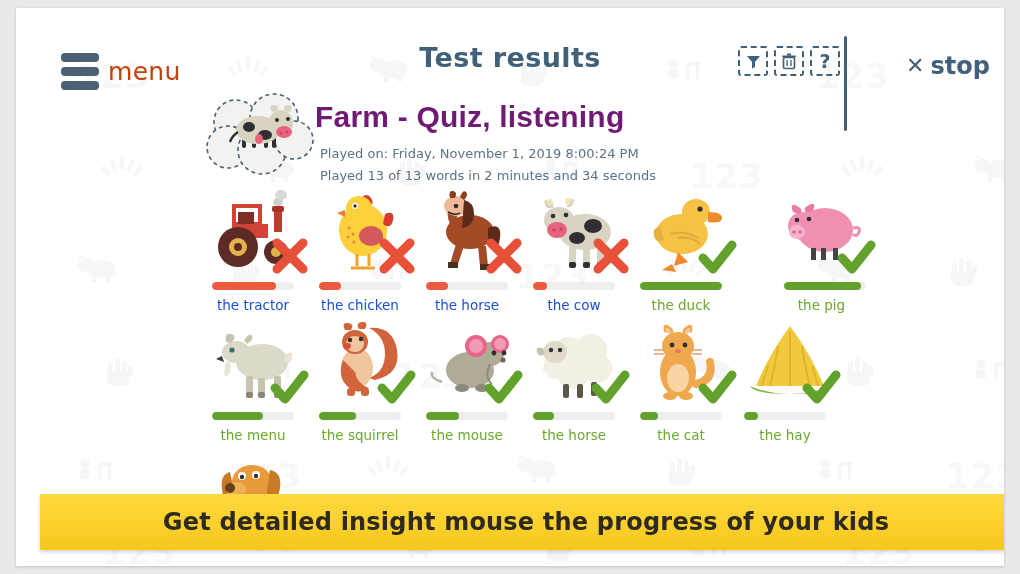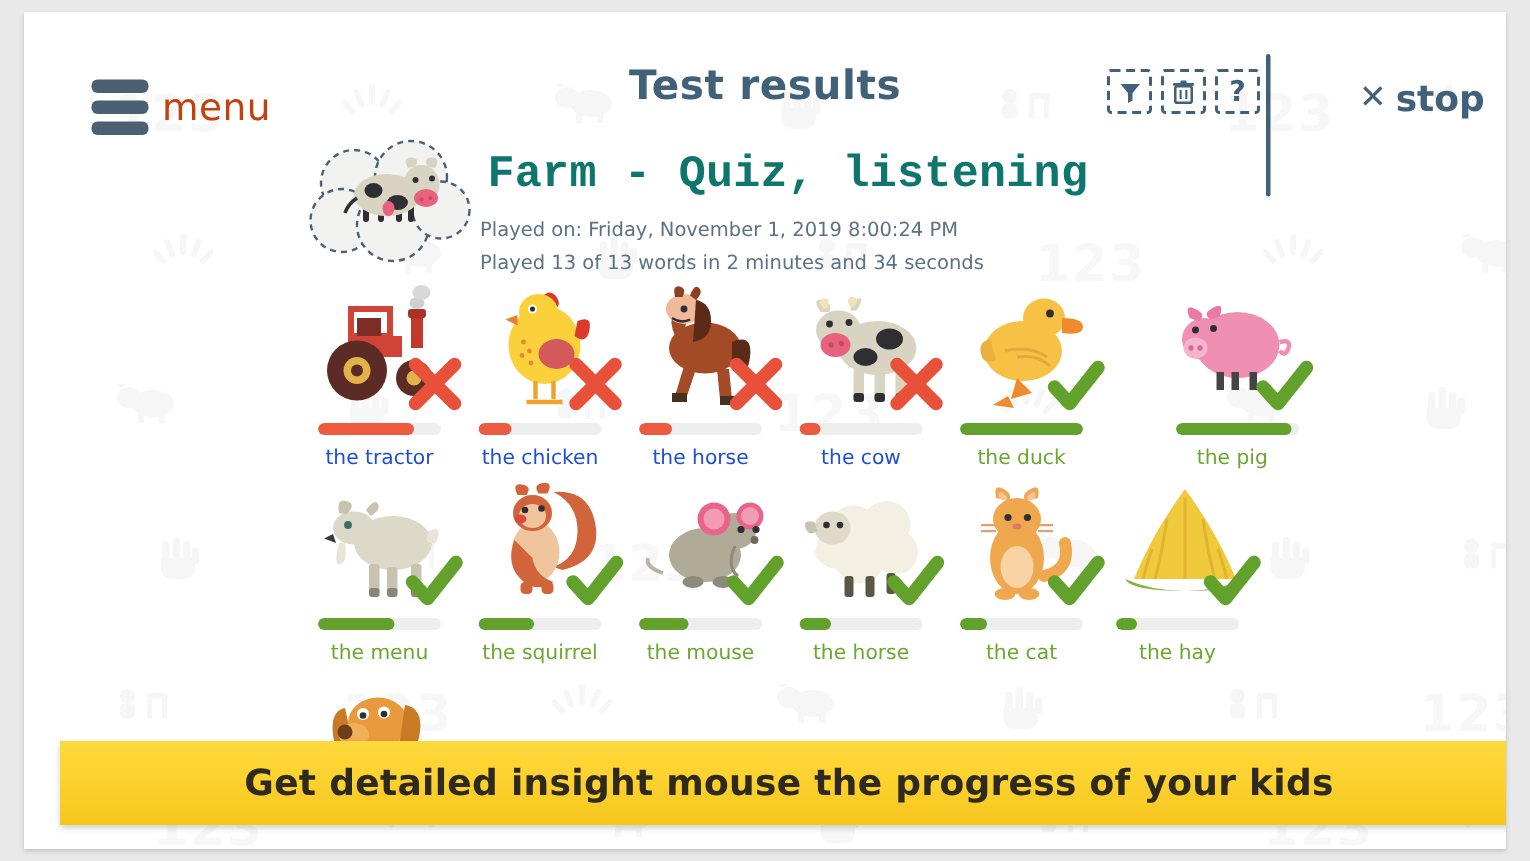--- a/index.html
+++ b/index.html
@@ -68,23 +68,23 @@
 
   .stop-btn{
     position:absolute;left:890px;top:44px;display:flex;align-items:center;gap:6px;cursor:pointer;
     color:#41607a;font-family:"DejaVu Sans",sans-serif;font-size:24px;font-weight:bold;
   }
   .xglyph{font-size:22px;font-weight:bold;line-height:1;}
 
   
   .avatar{position:absolute;left:186px;top:84px;width:116px;height:86px;}
   .quiz-title{
-    position:absolute;left:309px;top:92px;
-    font-family:Liberation Mono, monospace;font-size:30px;font-weight:bold;
-    color:#0f766e;letter-spacing:.2px;white-space:nowrap;
+    position:absolute;left:299px;top:92px;
+    font-family:Liberation Sans, sans-serif;font-size:30px;font-weight:bold;
+    color:#701a75;letter-spacing:.2px;white-space:nowrap;
   }
   .meta{
     position:absolute;left:304px;font-size:13px;color:#5b7186;
     font-family:"DejaVu Sans",sans-serif;white-space:nowrap;
   }
   .meta-1{top:138px;}
   .meta-2{top:160px;}
 
   
   .grid{position:absolute;left:196px;top:182px;}

